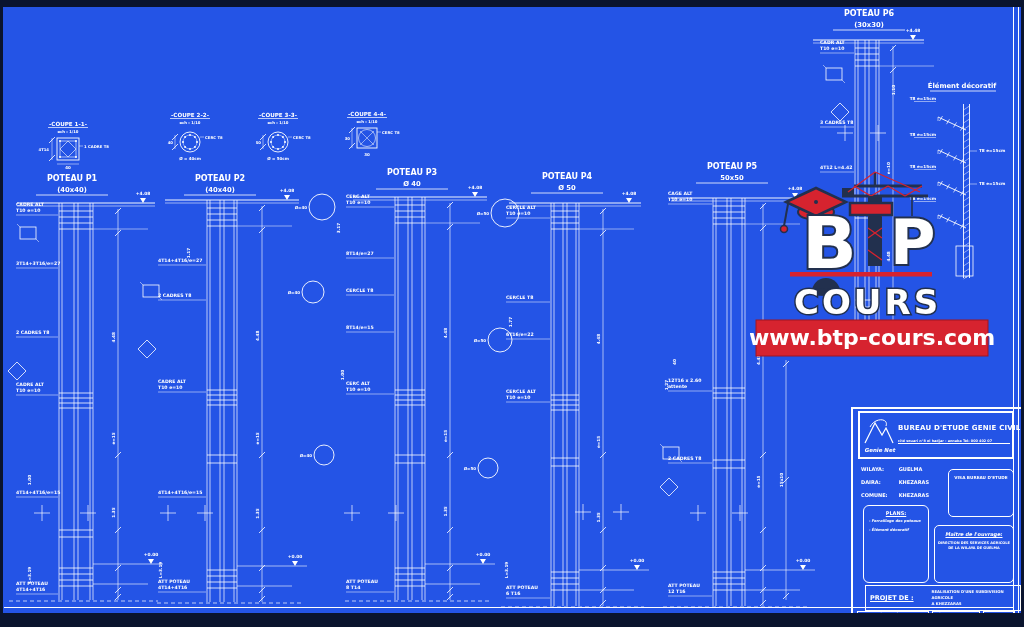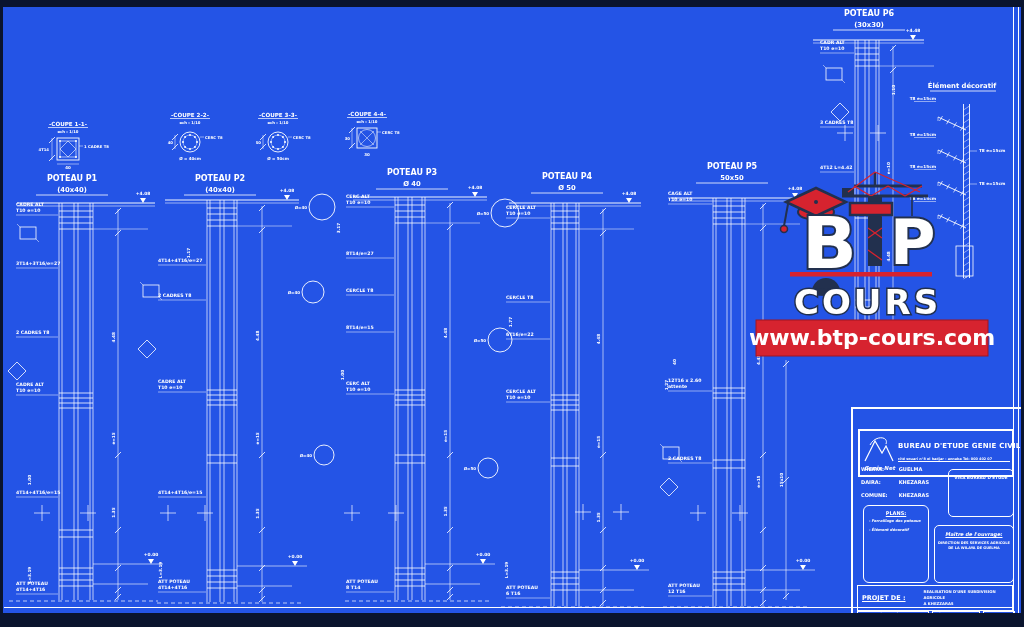--- a/index.html
+++ b/index.html
@@ -5,34 +5,34 @@
   html,body{margin:0;padding:0;background:#0a142e;}
   .canvas{position:relative;width:1024px;height:627px;background:#2454e6;overflow:hidden;
           font-family:"DejaVu Sans",sans-serif;}
   .edge{position:absolute;background:#0a142e;z-index:6;}
   svg{position:absolute;left:0;top:0;}
   svg text{font-family:"DejaVu Sans",sans-serif;fill:#ffffff;}
   #main-svg{z-index:1;}
   .logo{position:absolute;left:750px;top:150px;width:250px;height:210px;z-index:3;}
   .tblock{position:absolute;left:851px;top:407px;width:168px;height:216px;border:2px solid #fff;
           color:#fff;z-index:4;font-weight:bold;}
-  .tb-header{position:absolute;left:5px;top:20px;width:152px;height:44px;border:2px solid #fff;}
+  .tb-header{position:absolute;left:5px;top:2px;width:152px;height:44px;border:2px solid #fff;}
   .tb-company{position:absolute;left:38px;top:11px;width:114px;font-size:7px;letter-spacing:.2px;white-space:nowrap;}
   .tb-sub{position:absolute;left:38px;top:26px;width:112px;font-size:3.4px;border-bottom:1px solid #fff;white-space:nowrap;}
   .tb-row{position:absolute;left:8px;font-size:5px;white-space:nowrap;}
   .tb-row .lab{display:inline-block;width:36px;}
   .tb-plans{position:absolute;left:10px;top:96px;width:64px;height:76px;border:1.5px solid #fff;border-radius:6px;}
   .tb-plans .ti{text-align:center;font-size:5px;text-decoration:underline;margin-top:4px;}
   .tb-plans .it{font-size:3.7px;margin:3px 0 0 5px;line-height:1.5;font-style:italic;}
   .tb-visa{position:absolute;left:95px;top:60px;width:64px;height:46px;border:1.5px solid #fff;border-radius:5px;}
   .tb-visa div{text-align:center;font-size:4.2px;margin-top:5px;}
   .tb-maitre{position:absolute;left:81px;top:116px;width:78px;height:56px;border:1.5px solid #fff;border-radius:5px;}
   .tb-maitre .ti{text-align:center;font-size:5px;text-decoration:underline;font-style:italic;margin-top:5px;}
   .tb-maitre .bo{text-align:center;font-size:3.5px;margin-top:4px;line-height:1.5;}
-  .tb-projet{position:absolute;left:4px;top:176px;width:154px;height:24px;border:1.5px solid #fff;display:flex;align-items:center;gap:14px;}
+  .tb-projet{position:absolute;left:12px;top:176px;width:154px;height:24px;border:1.5px solid #fff;display:flex;align-items:center;gap:14px;}
   .tb-projet .lab{font-size:6.5px;text-decoration:underline;margin:0 4px 0 4px;white-space:nowrap;}
   .tb-projet .bo{font-size:3.8px;line-height:1.5;}
   .tb-bottom{position:absolute;font-size:4.3px;border:1.5px solid #fff;height:13px;top:202px;}
   .tb-bottom .u{text-decoration:underline;}
   .frame-line{position:absolute;background:#fff;z-index:2;}
 </style>
 </head>
 <body>
 
 <div class="canvas">

